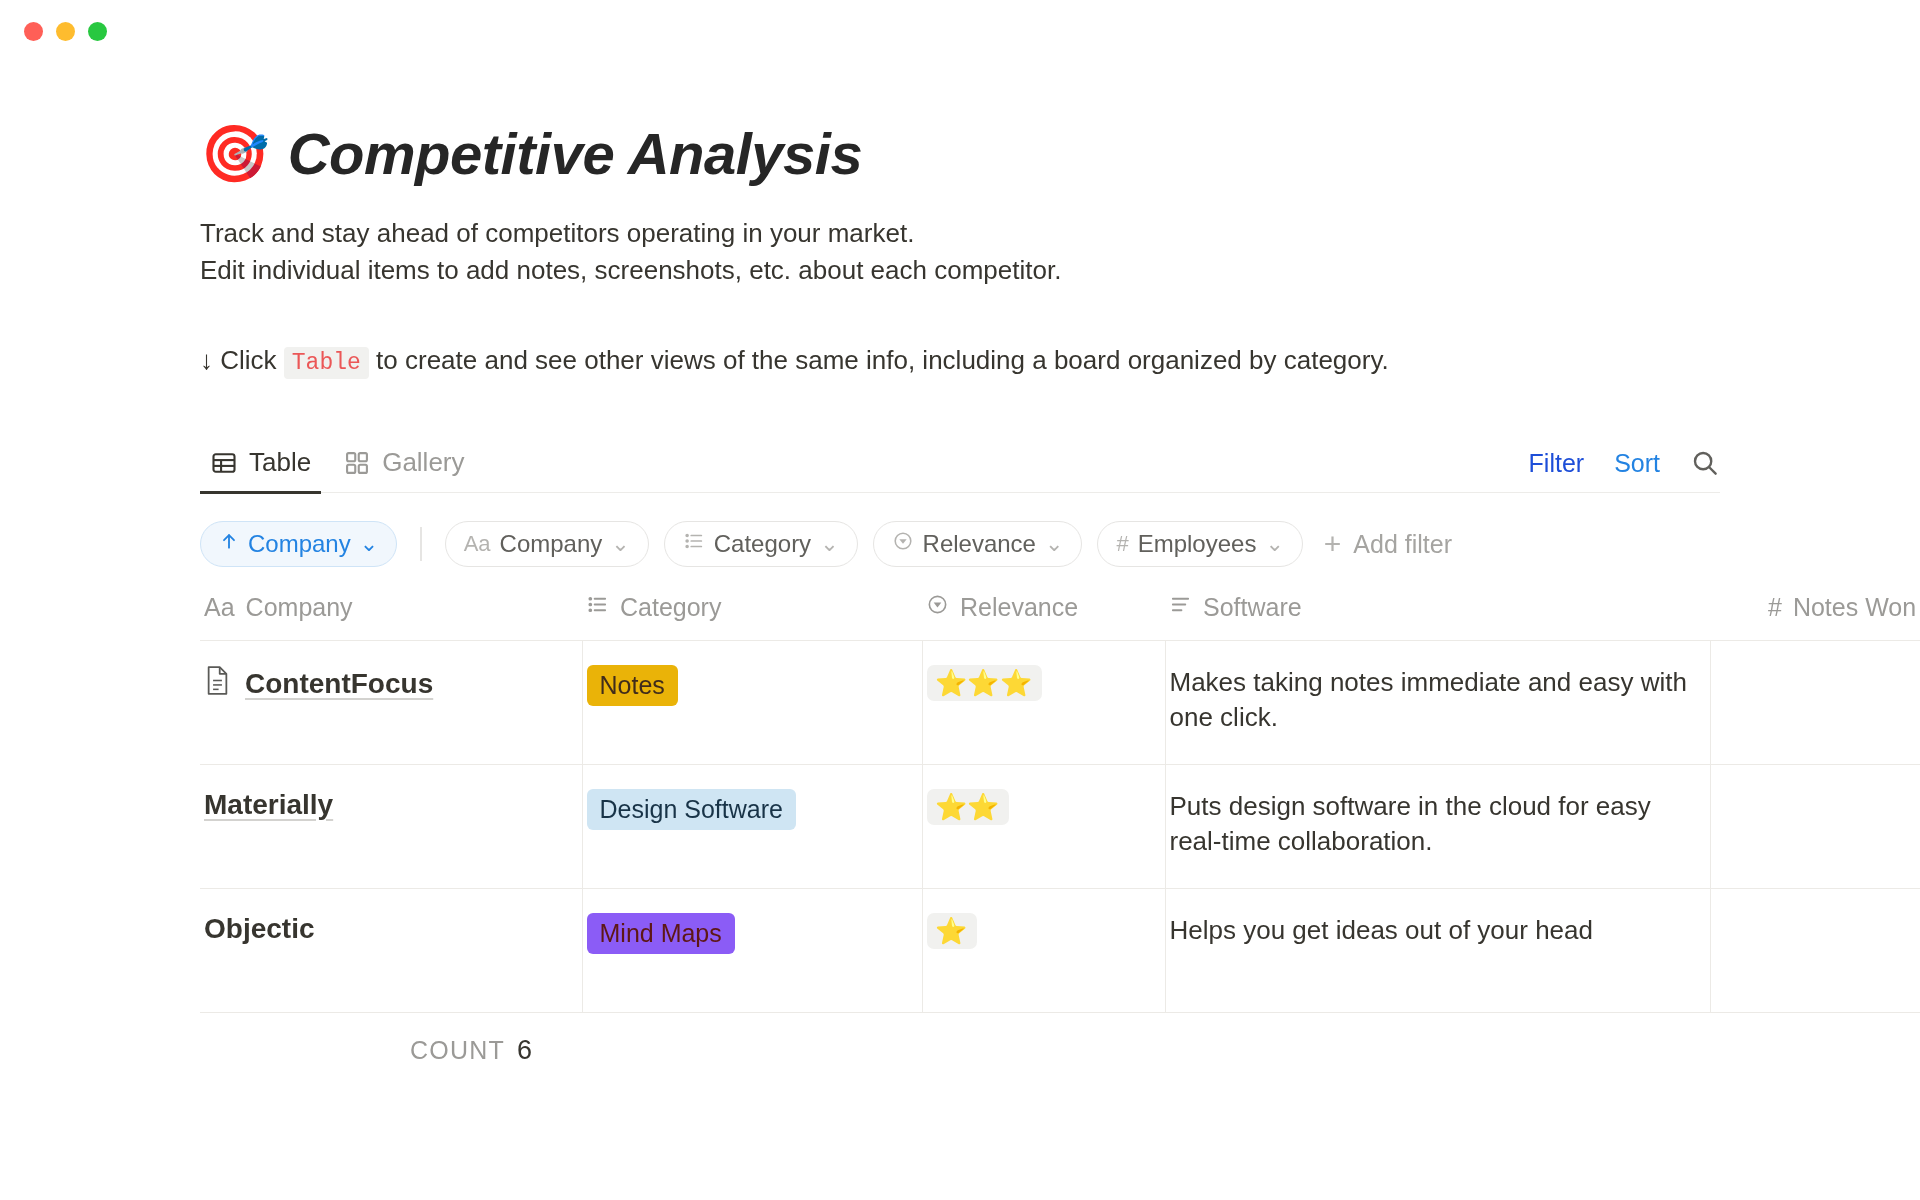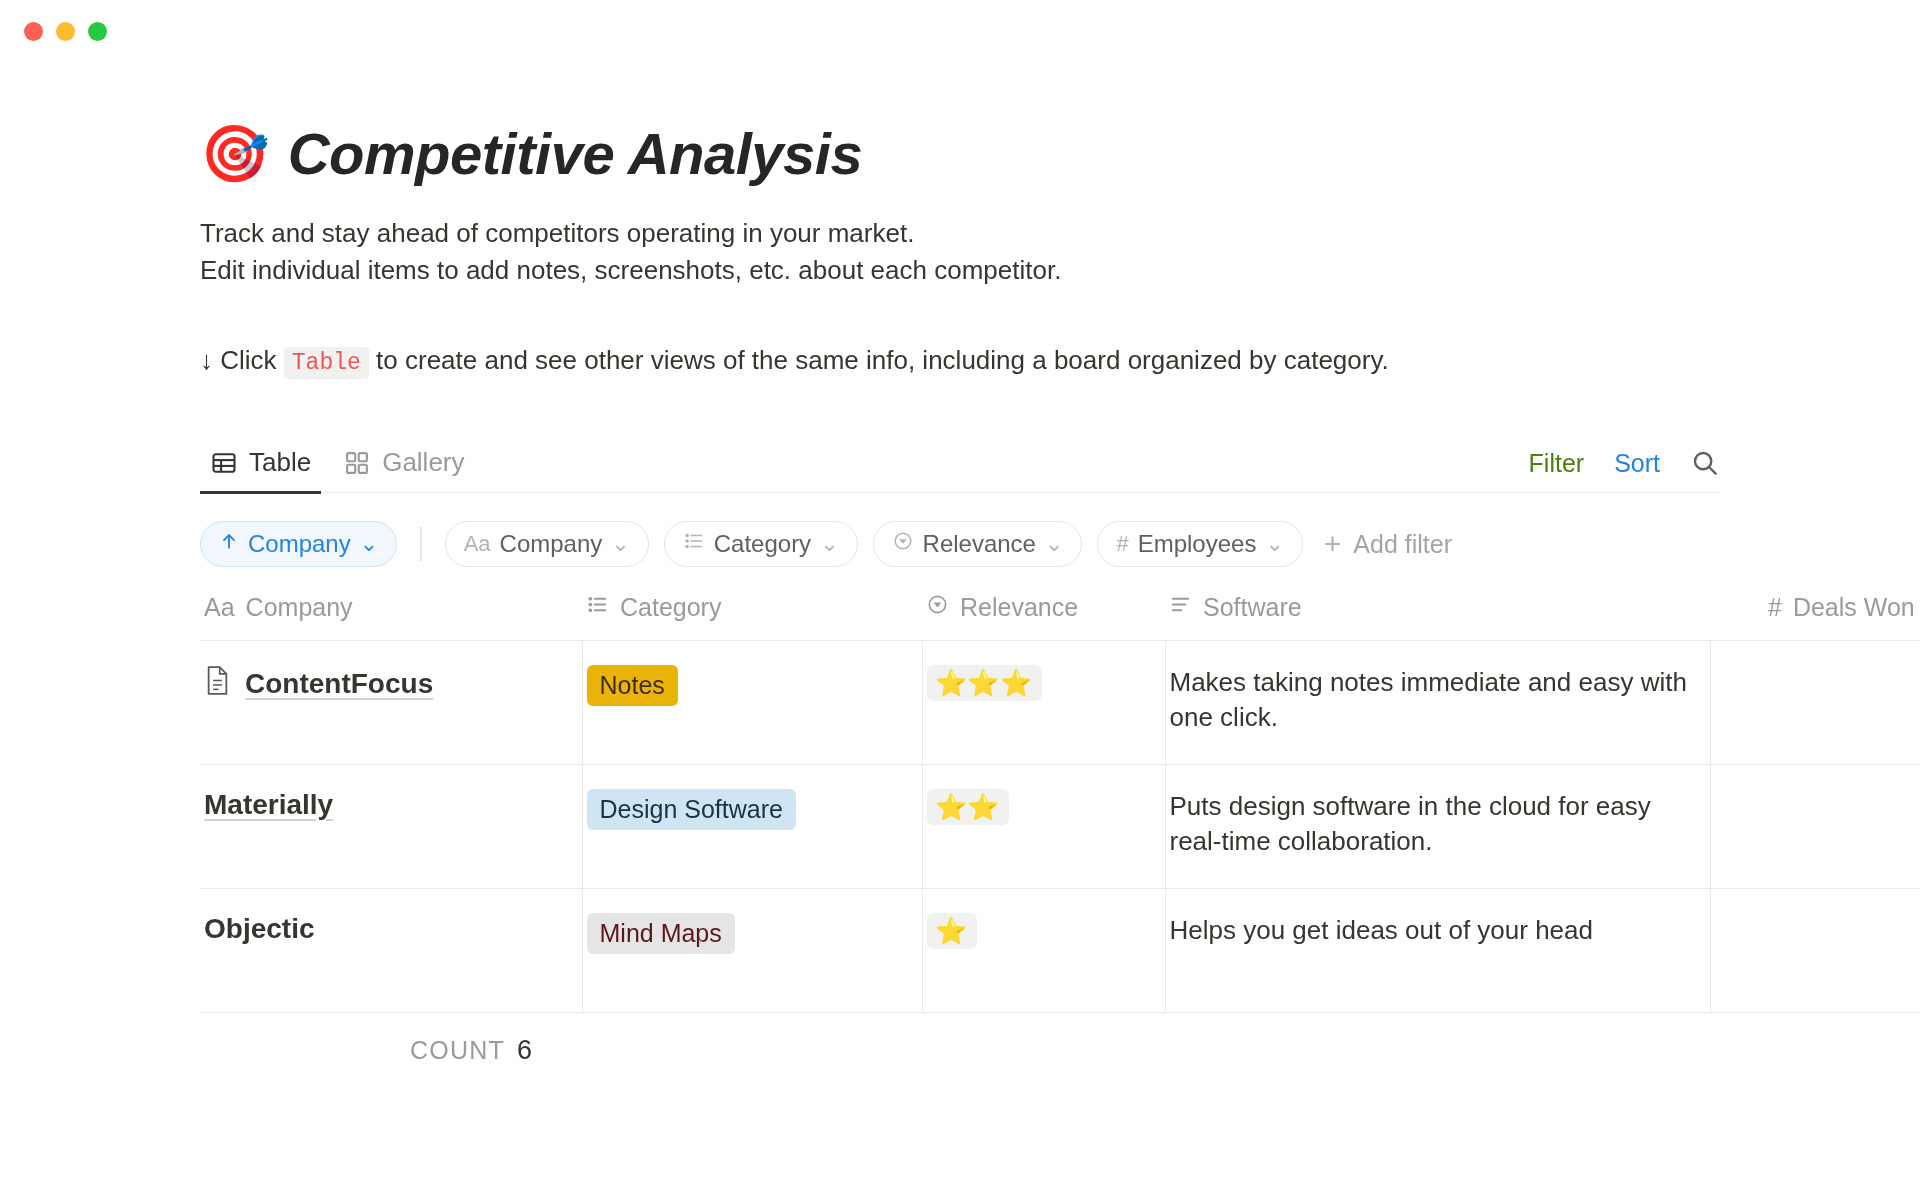--- a/index.html
+++ b/index.html
@@ -53,21 +53,21 @@
     cursor: pointer; position: relative;
   }
   .tab.active { color: #37352f; font-weight: 500; }
   .tab.active::after {
     content: ""; position: absolute; left: 0; right: 0; bottom: -1.5px;
     height: 3px; background: #37352f;
   }
   .tab svg { display: block; }
 
   .toolbar { display: flex; align-items: center; gap: 30px; padding-bottom: 14px; }
-  .tool-link { font-size: 25px; color: #4d7c0f; cursor: pointer; }
+  .tool-link { font-size: 25px; color: #1d4ed8; cursor: pointer; }
   .tool-link.active { color: #2383e2; }
   .search-btn { cursor: pointer; display: flex; align-items: center; }
 
   
   .chips { display: flex; align-items: center; gap: 15px; margin-top: 28px; }
   .chip {
     display: flex; align-items: center; gap: 9px;
     height: 46px; padding: 0 18px;
     border: 1.5px solid #e6e5e3; border-radius: 23px;
     font-size: 24px; color: #61605c; background: #fff;
@@ -119,21 +119,21 @@
     text-underline-offset: 5px; cursor: pointer;
   }
   .title-link.plain { font-weight: 700; }
 
   .tag {
     display: inline-block; font-size: 25px; padding: 5px 13px;
     border-radius: 6px; line-height: 1.25;
   }
   .tag-notes  { background: #eab308; color: #402c1b; }
   .tag-design { background: #cfe5f3; color: #183347; }
-  .tag-mind   { background: #e5e5e5; color: #5d1715; }
+  .tag-mind   { background: #8b5cf6; color: #5d1715; }
 
   .stars {
     display: inline-flex; align-items: center; gap: 2px;
     background: #f1f1ef; border-radius: 7px; padding: 5px 9px;
     font-size: 26px; line-height: 1;
   }
 
   .summary-text { font-size: 26px; line-height: 1.36; color: #37352f; }
   .deals-val { font-size: 27px; color: #37352f; padding-left: 270px; }
 
@@ -314,21 +314,21 @@
                     <line x1="4" y1="12" x2="17" y2="12"></line>
                     <line x1="4" y1="18" x2="13" y2="18"></line>
                 </svg>
               </span>
               <span>Software</span>
             </div>
           </th>
           <th class="col-deals">
             <div class="th-inner" style="padding-left:58px;">
               <span class="ptype">#</span>
-              <span>Deals Won</span>
+              <span>Notes Won</span>
             </div>
           </th>
         </tr>
       </thead>
       <tbody>
 
         <tr>
           <td class="company">
             <div class="cell-title">
               <span class="page-icon">

